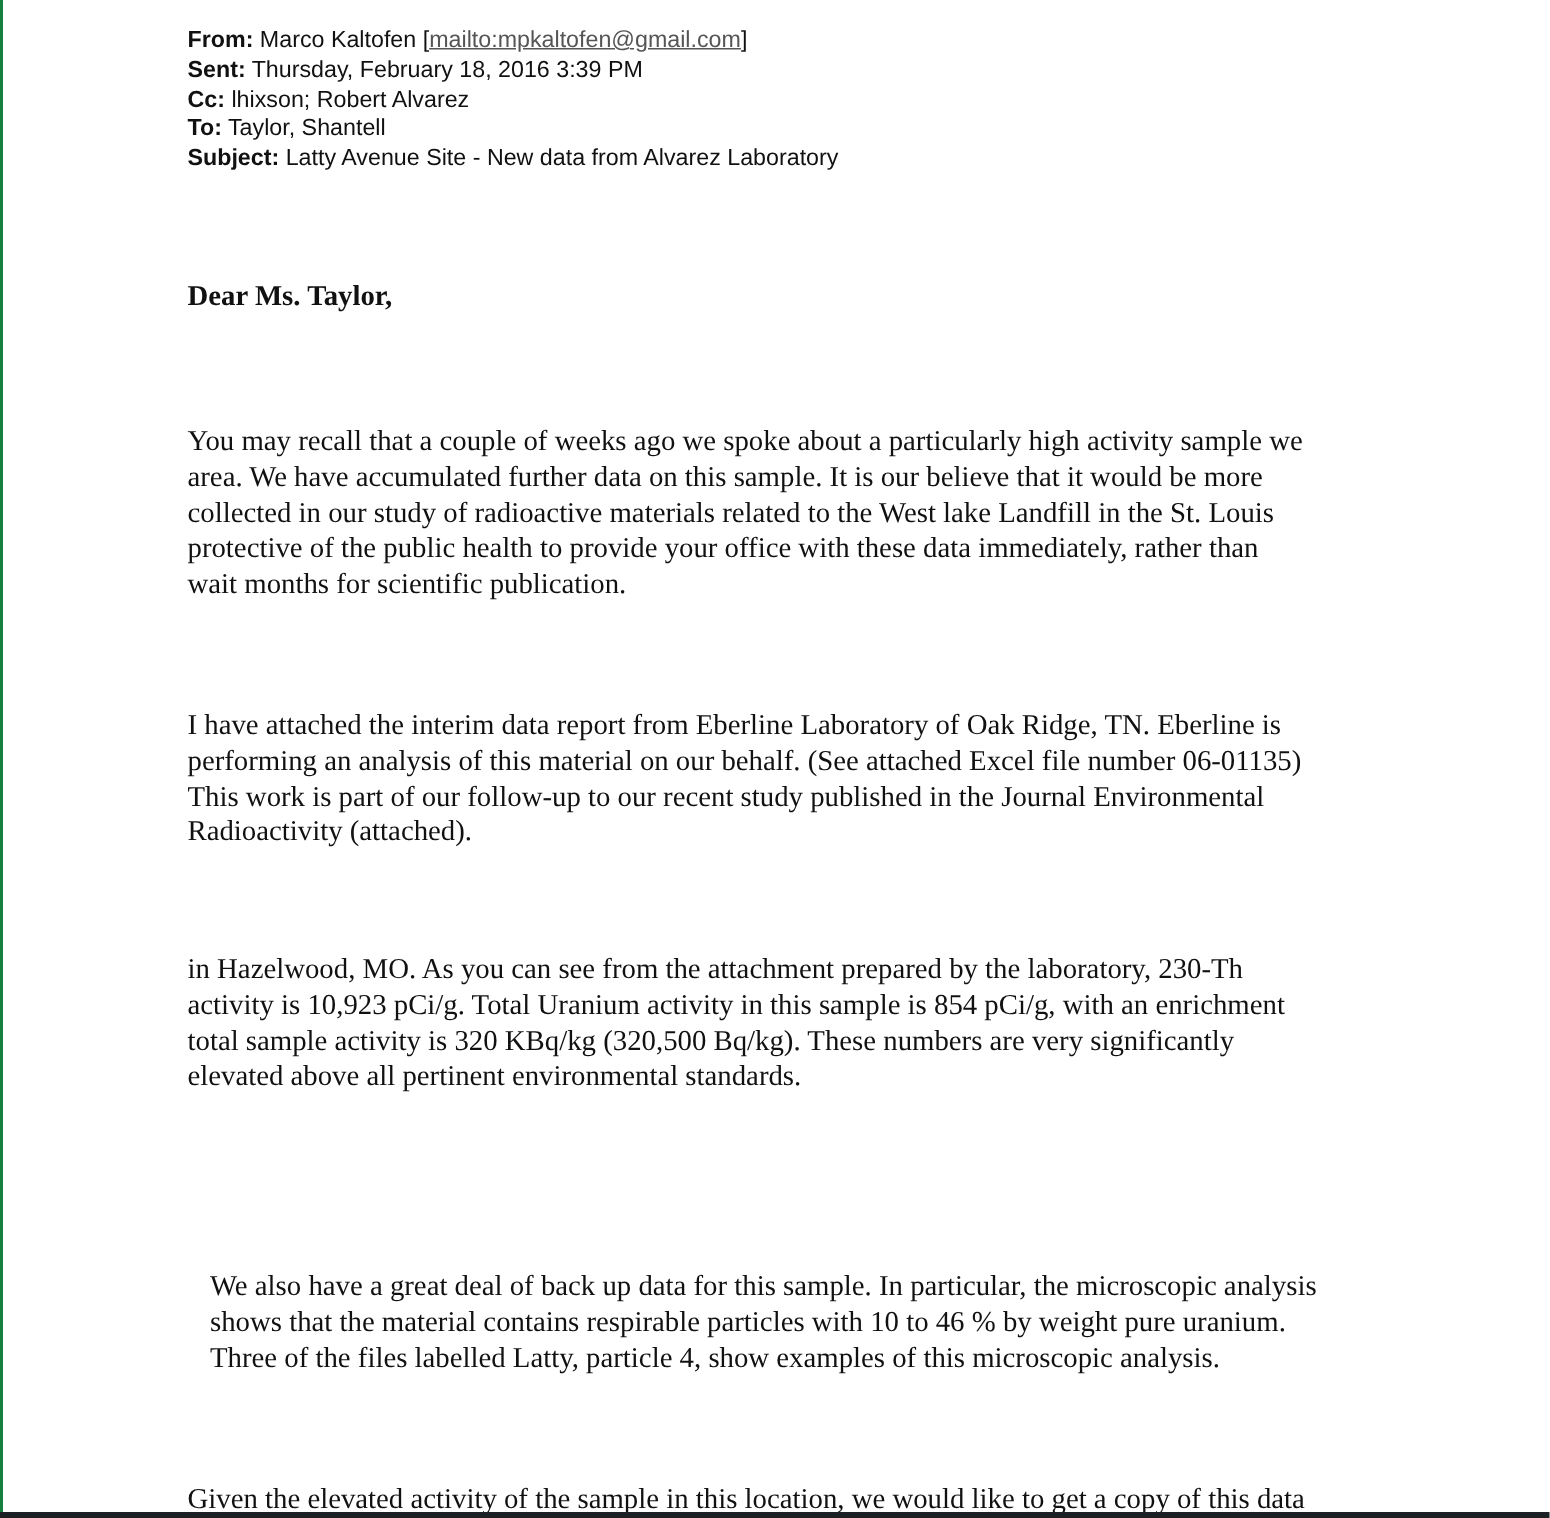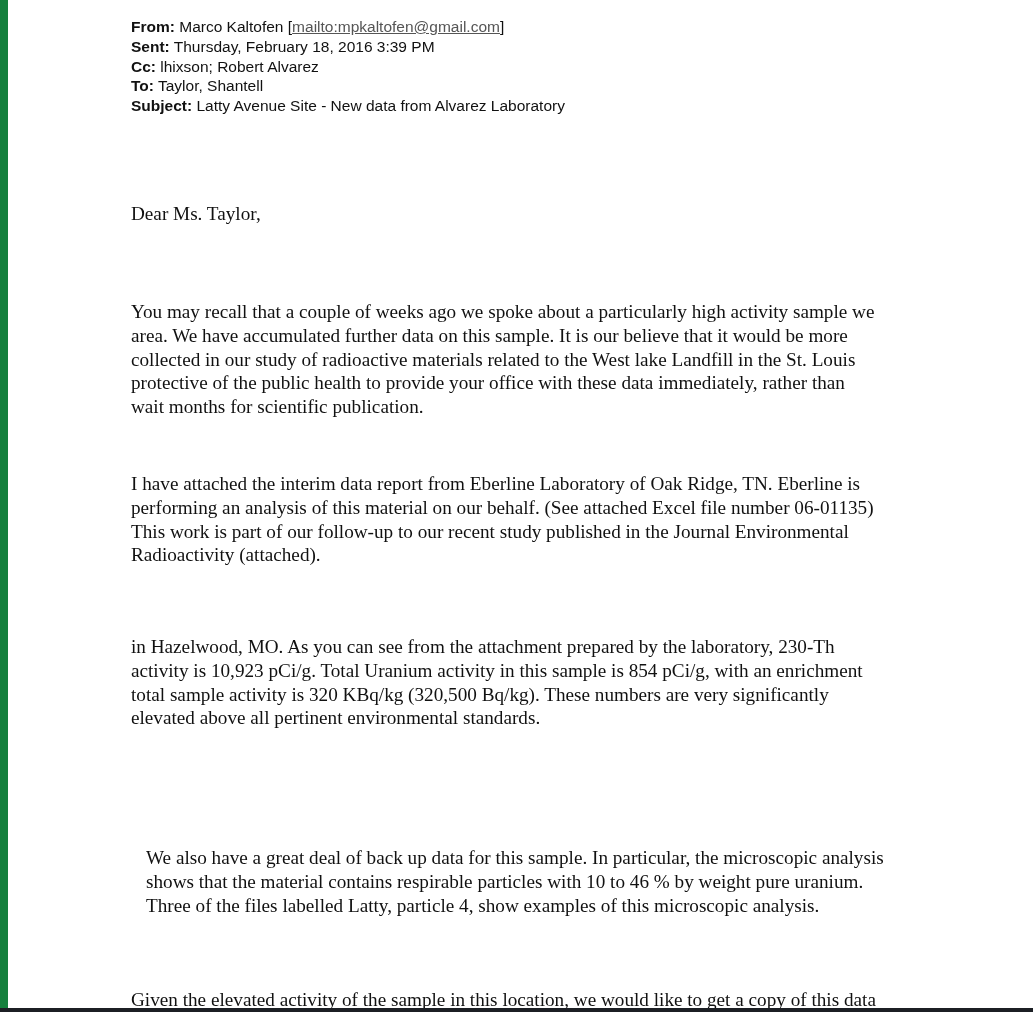--- a/index.html
+++ b/index.html
@@ -13,21 +13,21 @@
       overflow: hidden;
       position: relative;
     }
     .page {
       position: absolute;
       left: 0;
       top: 0;
       width: 1033px;
       height: 1008px;
       background: #ffffff;
-      border-left: 8px solid #15803d;
+      border-left: 2px solid #15803d;
       box-sizing: border-box;
       overflow: hidden;
       padding-left: 20px;
     }
     .bottom-strip {
       position: absolute;
       left: 0;
       top: 1008px;
       width: 1033px;
       height: 4px;
@@ -51,22 +51,22 @@
     .body-text {
       position: absolute;
       left: 123px;
       font-family: "Liberation Serif", serif;
       font-size: 19.2px;
       line-height: 23.8px;
       color: #111111;
       width: 800px;
     }
     .body-text .line { white-space: nowrap; }
-    #salutation { top: 202px; }
-    #para1 { top: 300px; }
+    #salutation { top: 186px; font-weight: bold; }
+    #para1 { top: 283px; }
     #para2 { top: 472px; }
     #para3 { top: 635px; }
     #para4 { top: 846px; margin-left: 15px; }
     #para5 { top: 988px; }
   </style>
 </head>
 <body>
 
 <div class="page">
 

